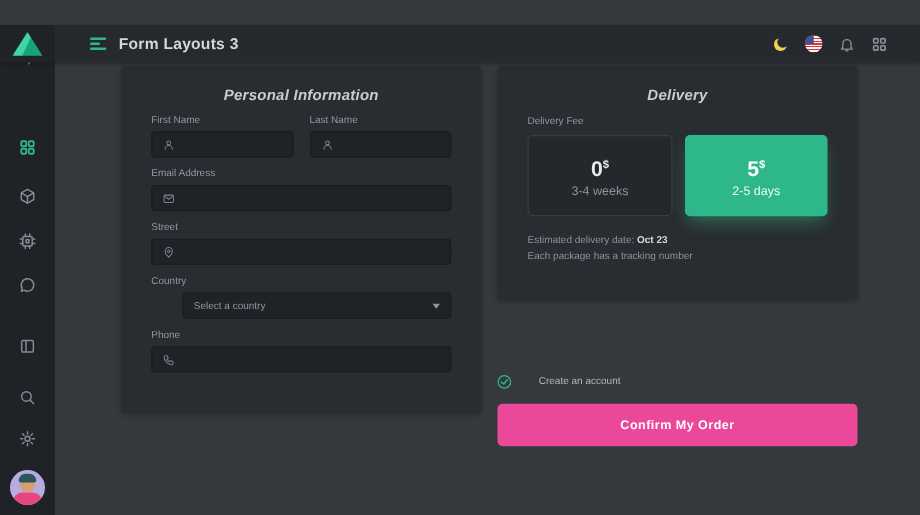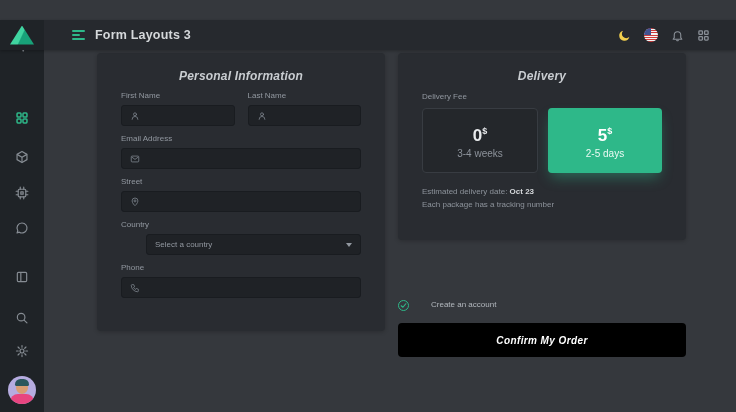--- a/index.html
+++ b/index.html
@@ -82,23 +82,23 @@
   
   .right-col{width:288px;display:flex;flex-direction:column;}
   .options-row{display:flex;align-items:center;gap:18px;margin-top:16px;}
   .check-group{display:flex;align-items:flex-start;gap:22px;cursor:pointer;margin-top:44px;}
   .check-circle{width:11px;height:11px;border-radius:50%;box-sizing:border-box;flex:0 0 11px;}
   .check-circle.checked{border:1px solid #2eb889;display:flex;align-items:center;
                         justify-content:center;color:#2eb889;}
   .check-circle.checked svg{width:7px;height:7px;display:block;}
   .check-circle.unchecked{background:#24272b;border:1px solid #3b3f45;}
   .check-label{font-size:8px;color:#b3b8be;}
-  .confirm-btn{margin-top:12px;width:288px;height:34px;background:#000000;border:0;border-radius:4px;
+  .confirm-btn{margin-top:12px;width:288px;height:34px;background:#ec4899;border:0;border-radius:4px;
                color:#fff;font-weight:700;font-size:10px;letter-spacing:.4px;
-               font-family:inherit;cursor:pointer;font-style:italic;}
+               font-family:inherit;cursor:pointer;}
 </style>
 </head>
 <body>
 
 <div class="app">
 
   <div class="topbar">
     <div class="logo-box">
       <div class="logo-tri"></div>
     </div>

